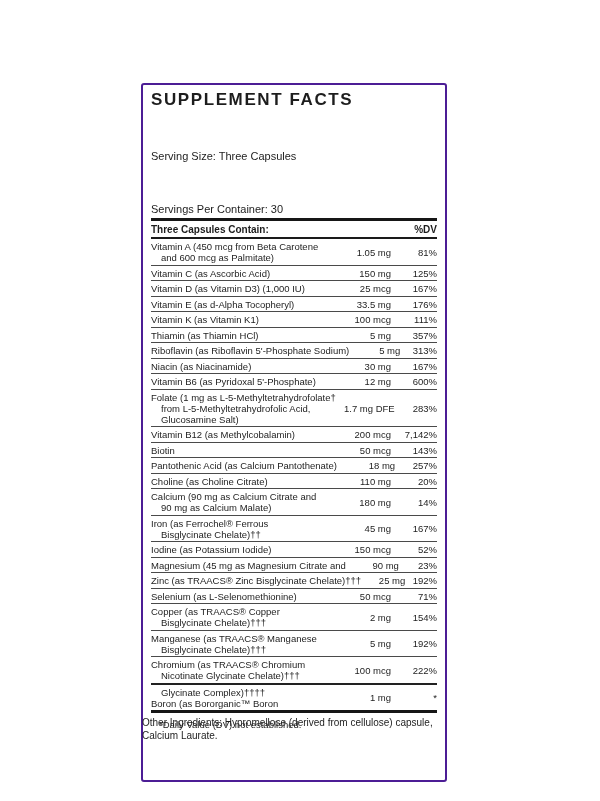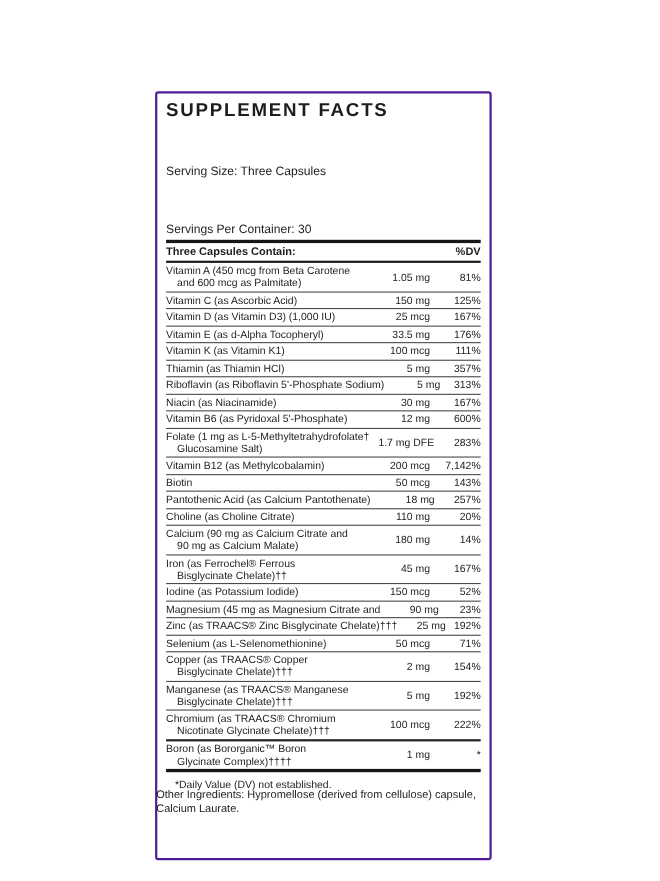--- a/index.html
+++ b/index.html
@@ -113,20 +113,21 @@
       <div class="row">
         <div class="nlabel">
           <div class="line">Vitamin B6 (as Pyridoxal 5'-Phosphate)</div>
         </div>
         <div class="amt">12 mg</div>
         <div class="dv">600%</div>
       </div>
       <div class="row">
         <div class="nlabel">
           <div class="line">Folate (1 mg as L-5-Methyltetrahydrofolate†</div>
+          <div class="line cont">from L-5-Methyltetrahydrofolic Acid,</div>
           <div class="line cont">Glucosamine Salt)</div>
         </div>
         <div class="amt">1.7 mg DFE</div>
         <div class="dv">283%</div>
       </div>
       <div class="row">
         <div class="nlabel">
           <div class="line">Vitamin B12 (as Methylcobalamin)</div>
         </div>
         <div class="amt">200 mcg</div>
@@ -216,22 +217,22 @@
       <div class="row div-medium">
         <div class="nlabel">
           <div class="line">Chromium (as TRAACS® Chromium</div>
           <div class="line cont">Nicotinate Glycinate Chelate)†††</div>
         </div>
         <div class="amt">100 mcg</div>
         <div class="dv">222%</div>
       </div>
       <div class="row div-thick">
         <div class="nlabel">
+          <div class="line cont">Glycinate Complex)††††</div>
           <div class="line">Boron (as Bororganic™ Boron</div>
-          <div class="line cont">Glycinate Complex)††††</div>
         </div>
         <div class="amt">1 mg</div>
         <div class="dv">*</div>
       </div>
     </div>
   <div class="footnote">*Daily Value (DV) not established.</div>
 </div>
 
 <div class="other-ing">Other Ingredients: Hypromellose (derived from cellulose) capsule, Calcium Laurate.</div>
 

